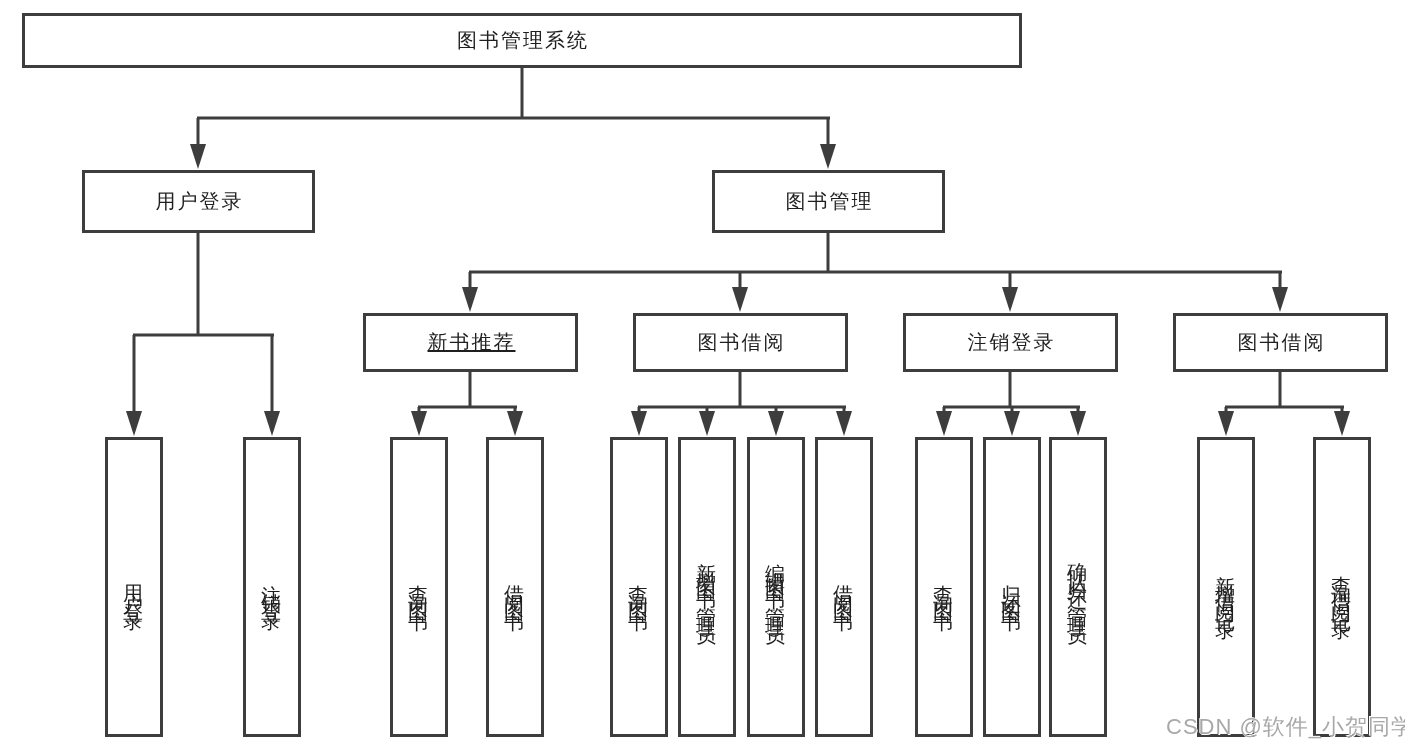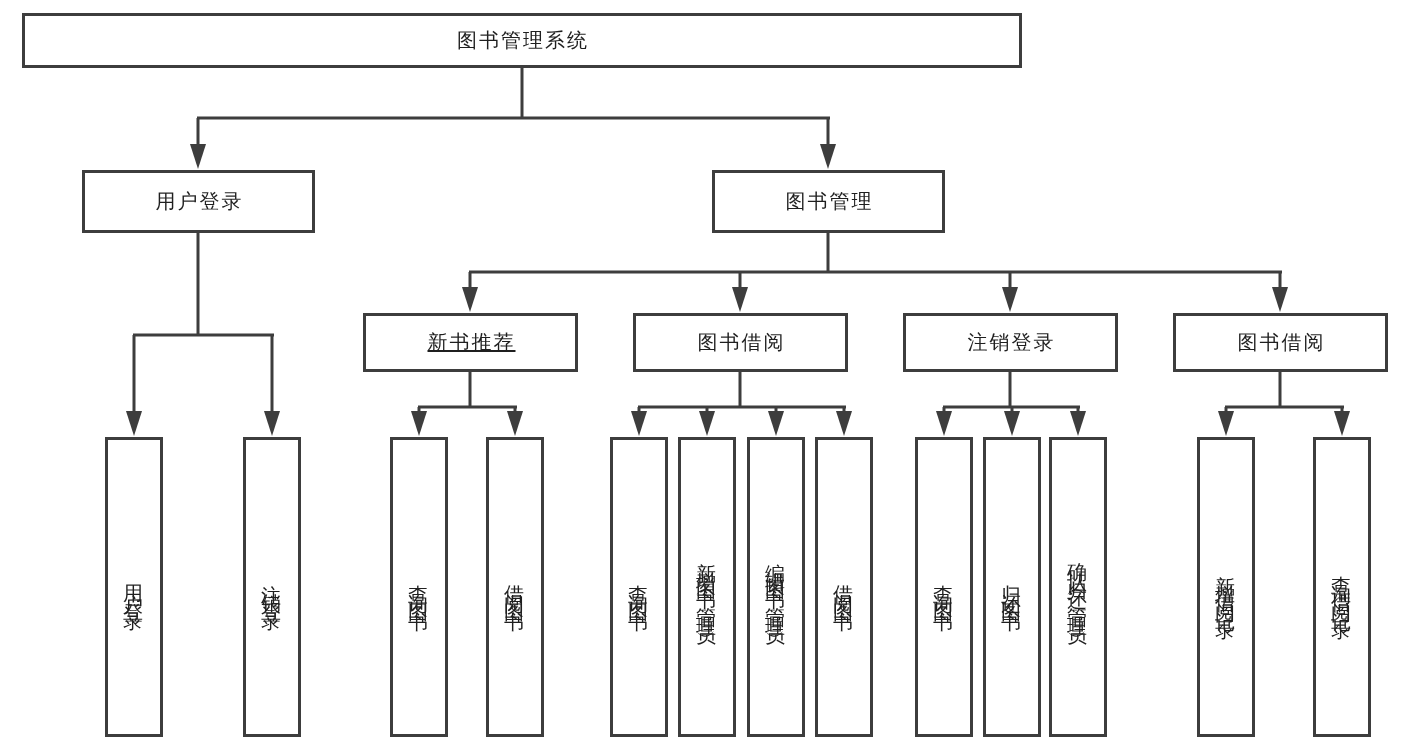--- a/index.html
+++ b/index.html
@@ -149,14 +149,15 @@
   <div class="box v" style="left:747px;">编辑图书（管理员）</div>
   <div class="box v" style="left:815px;">借阅图书</div>
 
   <div class="box v" style="left:915px;">查询图书</div>
   <div class="box v" style="left:983px;">归还图书</div>
   <div class="box v" style="left:1049px;">确认归还（管理员）</div>
 
   <div class="box v" style="left:1197px;">新增借阅记录</div>
   <div class="box v" style="left:1313px;">查询借阅记录</div>
 
+  <div class="watermark">CSDN @软件_小贺同学</div>
 
 </div>
 
 </body></html>

